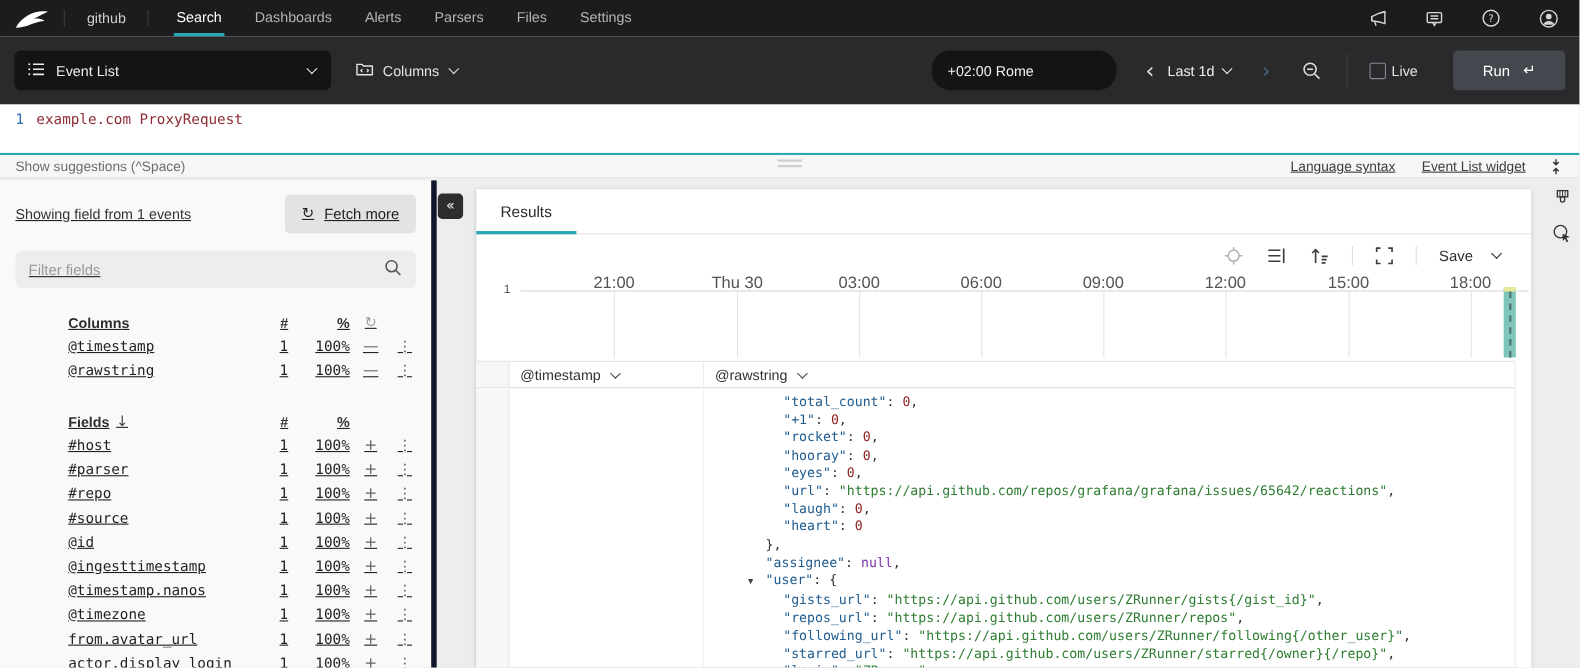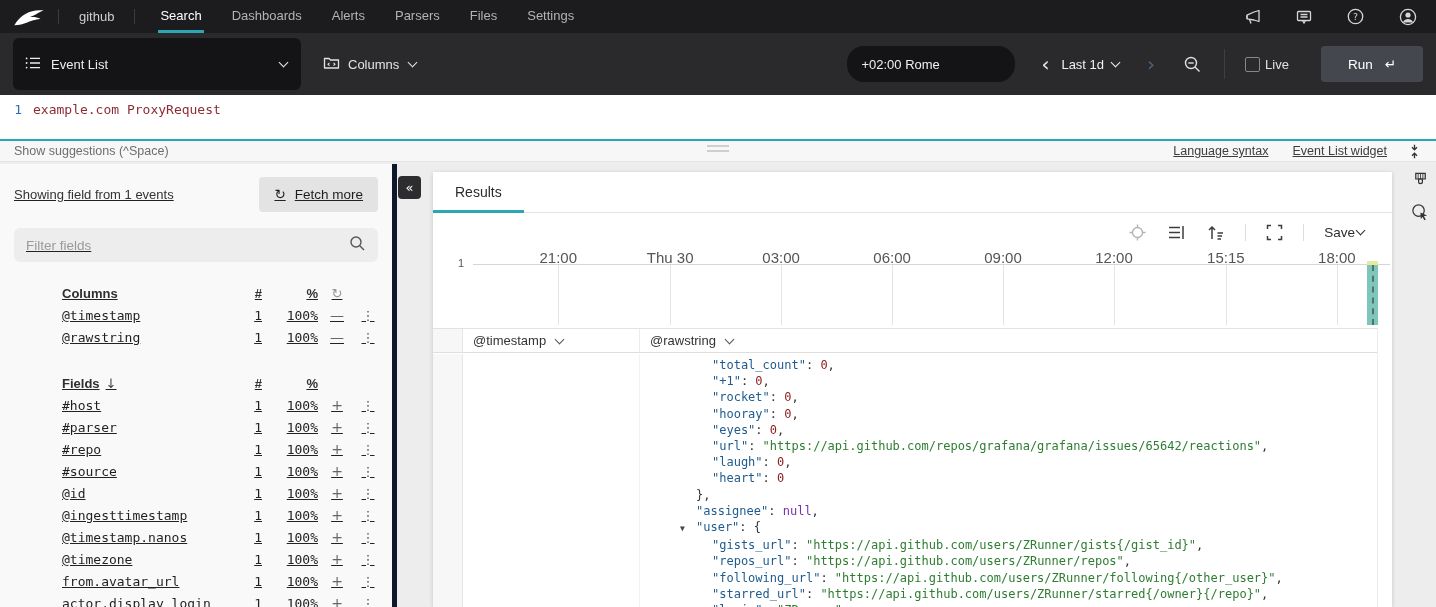--- a/index.html
+++ b/index.html
@@ -17,21 +17,21 @@
   .repo { color:#cfcfcf; padding:0 20px; font-size:13px; cursor:default; }
   .nav-items { display:flex; height:33px; margin-left:10px; }
   .nav-item { padding:0 15px; line-height:31px; color:#b3b3b3; position:relative; cursor:pointer; }
   .nav-item.active { color:#fff; }
   .nav-item.active::after { content:""; position:absolute; left:13px; right:13px; bottom:0; height:3px; background:var(--accent,#2ba7b4); }
   .top-icons { margin-left:auto; display:flex; align-items:center; gap:33px; margin-right:18px; }
   .top-icons .ticon { cursor:pointer; display:flex; }
 
   
   .toolbar { height:62px; background:var(--toolbar-bg,#2a2a2c); display:flex; align-items:center; padding:0 13px; }
-  .viewsel { width:288px; height:52px; background:var(--panel-bg,#141416); border-radius:6px; display:flex; align-items:center; padding:0 12px; color:#ececec; cursor:pointer; gap:10px; }
+  .viewsel { width:288px; height:36px; background:var(--panel-bg,#141416); border-radius:6px; display:flex; align-items:center; padding:0 12px; color:#ececec; cursor:pointer; gap:10px; }
   .viewsel .grow { flex:1; }
   .queries { display:flex; align-items:center; gap:8px; color:#e4e4e4; margin-left:22px; cursor:pointer; }
   .toolbar-right { margin-left:auto; display:flex; align-items:center; }
   .tzbox { width:168px; height:36px; background:var(--panel-bg,#141416); border-radius:17px; color:#f0f0f0; display:flex; align-items:center; padding:0 14px; cursor:pointer; }
   .navchev { color:#e8e8e8; font-size:20px; padding:0 12px; cursor:pointer; margin-left:14px; font-family:"DejaVu Sans",sans-serif; }
   .navchev.disabled { color:#4d607a; }
   .timerange { color:#f0f0f0; display:flex; align-items:center; gap:6px; cursor:pointer; }
   .zoomout { margin-left:16px; display:flex; cursor:pointer; }
   .tdiv { width:1px; height:30px; background:#3f3f42; margin:0 20px 0 22px; }
   .live { display:flex; align-items:center; gap:5px; color:#e2e2e2; cursor:pointer; }
@@ -77,21 +77,21 @@
   .f-keb { width:24px; text-align:center; color:#555; cursor:pointer; font-size:13px; }
 
   
   .card { position:absolute; left:433px; top:8px; right:44px; bottom:0; background:#fff; box-shadow:0 1px 4px rgba(0,0,0,.18); }
   .tabs { height:41px; border-bottom:1px solid #e4e4e4; display:flex; }
   .tab { padding:0 22px; display:flex; align-items:center; font-size:14px; color:#2b2b2b; position:relative; cursor:pointer; }
   .tab.active::after { content:""; position:absolute; left:0; right:0; bottom:-1px; height:3px; background:var(--accent,#2ba7b4); }
   .chart-toolbar { height:34px; display:flex; align-items:center; justify-content:flex-end; padding-right:26px; gap:20px; margin-top:2px; }
   .ct-icon { display:flex; cursor:pointer; }
   .ct-div { width:1px; height:17px; background:#ddd; }
-  .save { display:flex; align-items:center; gap:0; color:#2e2e2e; font-size:13.5px; cursor:pointer; }
+  .save { display:flex; align-items:center; gap:16px; color:#2e2e2e; font-size:13.5px; cursor:pointer; }
 
   .chart-area { position:absolute; left:40px; right:2px; top:77px; height:76px; }
   .axis-line { position:absolute; left:0; right:0; top:15px; height:1px; background:#d6d6d6; }
   .y-max { position:absolute; left:-15px; top:8px; font-size:11px; color:#555; }
   .tick-label { position:absolute; top:0; transform:translateX(-50%); font-size:15px; color:#555; white-space:nowrap; }
   .gridline { position:absolute; top:16px; bottom:0; width:1px; background:#e4e4e4; }
   .cbar { position:absolute; top:12px; bottom:0; width:11px; background:var(--bar-fill,#7ec5bb); }
   .cbar-cap { height:4px; background:var(--bar-cap,#e9e99b); }
   .cbar-dash { position:absolute; left:5px; top:4px; bottom:0; width:0; border-left:2px dashed #4e746d; }
 
@@ -423,21 +423,21 @@
           <div class="tick-label" style="left: 21.5%;">Thu 30</div>
           <div class="gridline" style="left: 21.5%;"></div>
           <div class="tick-label" style="left: 33.6%;">03:00</div>
           <div class="gridline" style="left: 33.6%;"></div>
           <div class="tick-label" style="left: 45.7%;">06:00</div>
           <div class="gridline" style="left: 45.7%;"></div>
           <div class="tick-label" style="left: 57.8%;">09:00</div>
           <div class="gridline" style="left: 57.8%;"></div>
           <div class="tick-label" style="left: 69.9%;">12:00</div>
           <div class="gridline" style="left: 69.9%;"></div>
-          <div class="tick-label" style="left: 82.1%;">15:15</div>
+          <div class="tick-label" style="left: 82.1%;">15:00</div>
           <div class="gridline" style="left: 82.1%;"></div>
           <div class="tick-label" style="left: 94.2%;">18:00</div>
           <div class="gridline" style="left: 94.2%;"></div>
           <div class="cbar" style="left: calc(98% - 5px);">
             <div class="cbar-cap"></div>
             <div class="cbar-dash"></div>
           </div>
         </div>
     </div>
 

